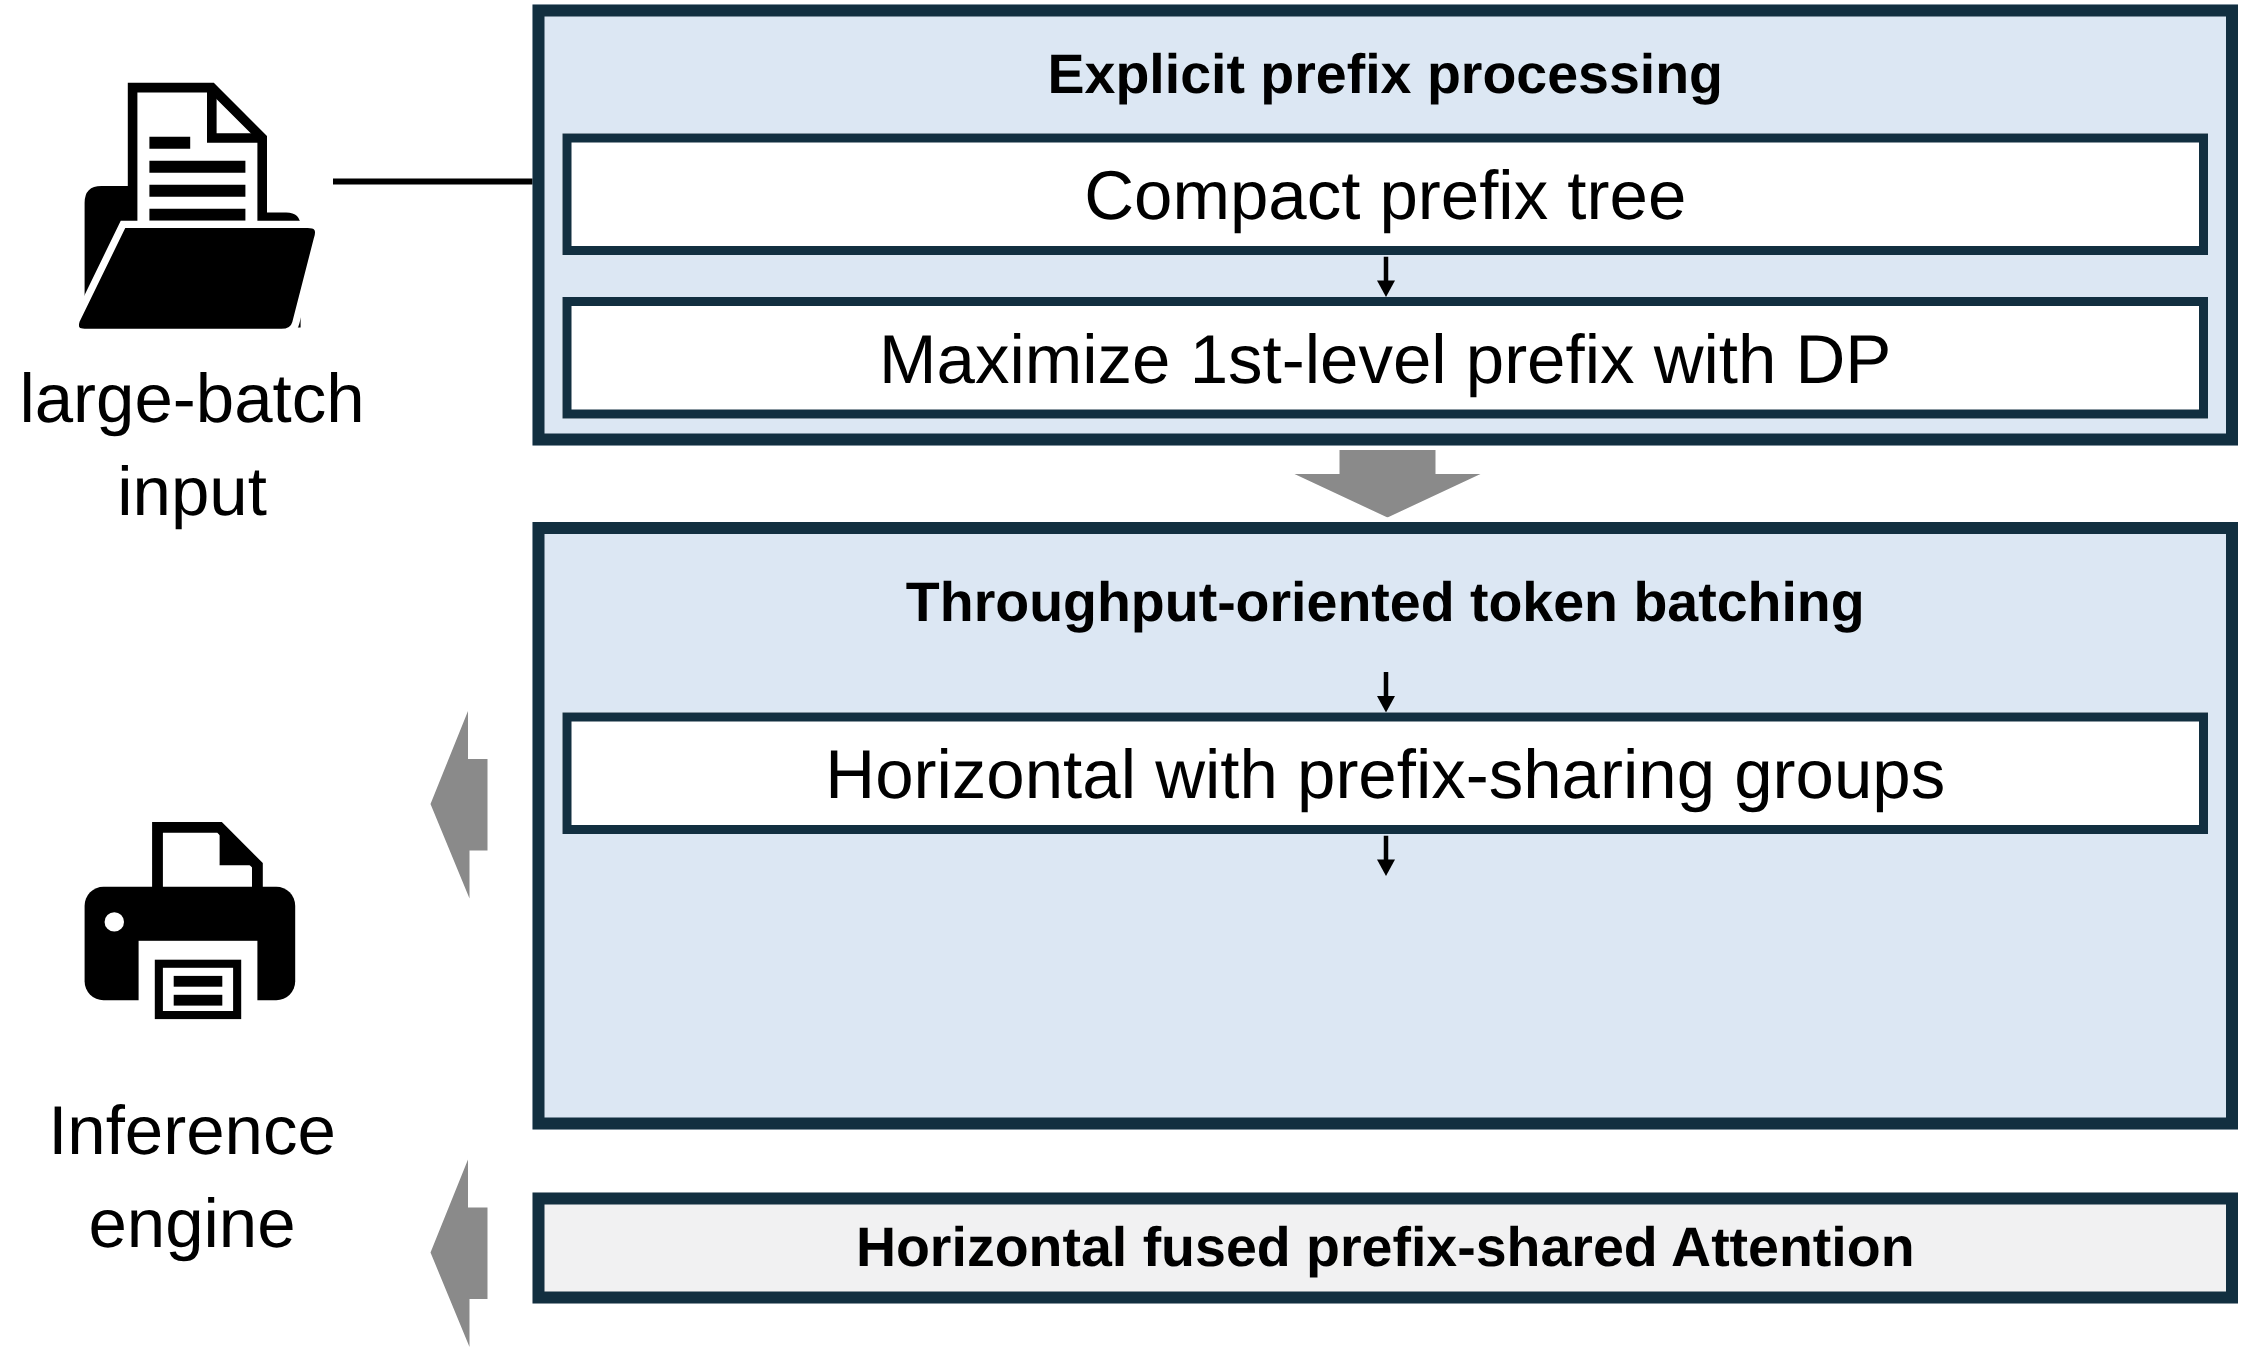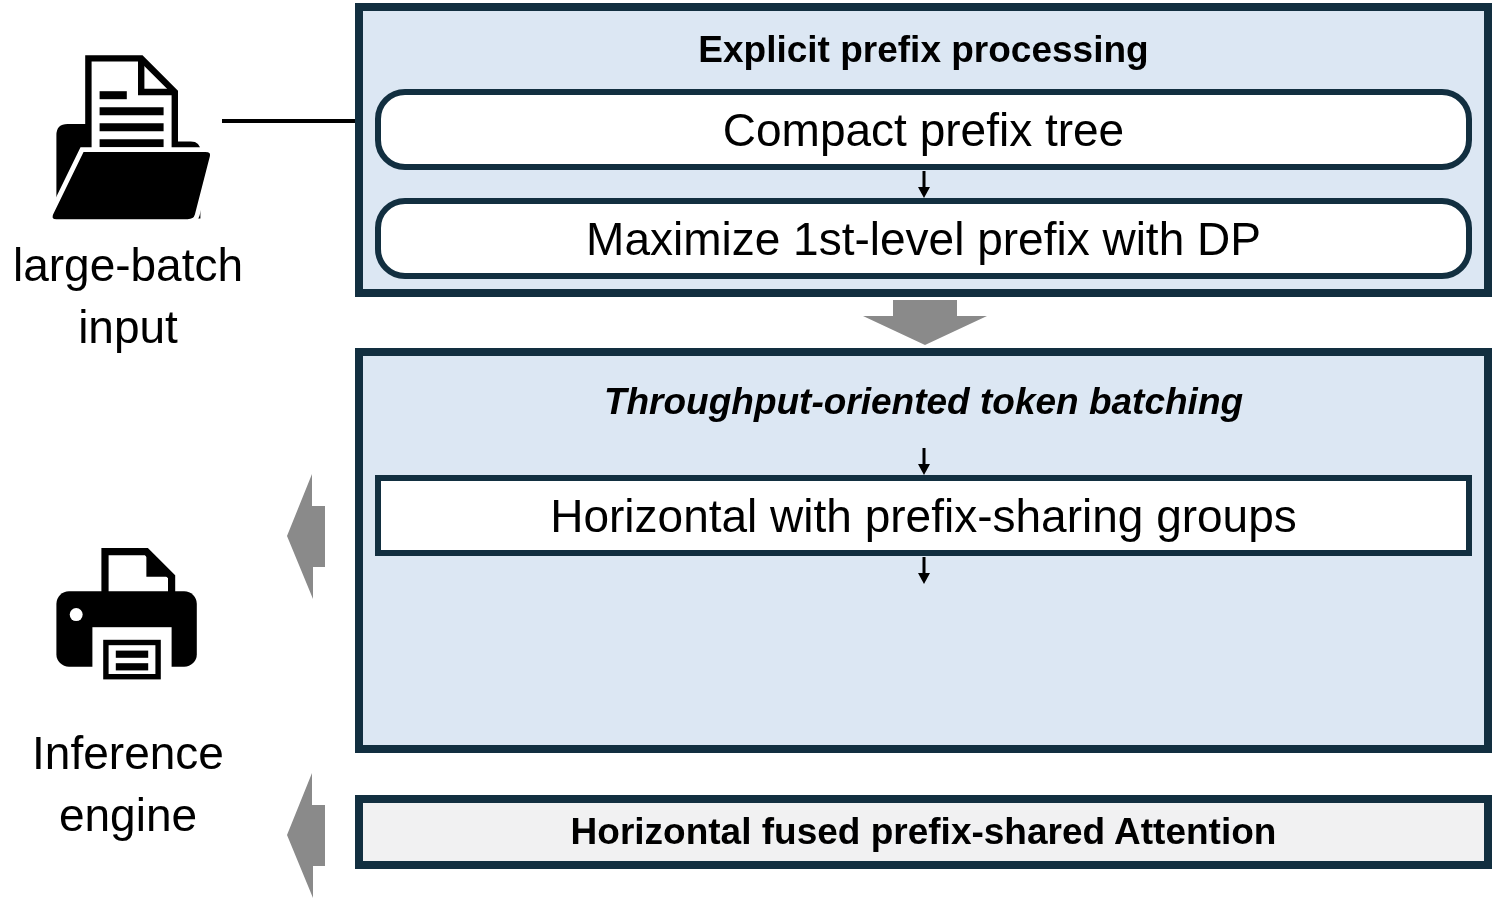--- a/index.html
+++ b/index.html
@@ -34,25 +34,25 @@
     border:6px solid var(--panel-border,#122f40);
     display:flex; align-items:center; justify-content:center;
     font-size:46px; text-align:center; flex:0 0 auto;
   }
   .mini-arrow-wrap {
     display:flex; align-items:center; justify-content:center; flex:0 0 auto;
   }
 
   #panel-prefix   { top:3px;   height:294px; }
   #panel-prefix .panel-title { height:78px; }
-  #panel-prefix .step { height:81px;border-radius:30px; }
+  #panel-prefix .step { height:81px; }
   #panel-prefix .mini-arrow-wrap { height:28px; }
 
   #panel-batching { top:348px; height:405px; }
-  #panel-batching .panel-title { height:91px;font-style:italic; }
+  #panel-batching .panel-title { height:91px; }
   #panel-batching .step { height:81px; }
   #panel-batching .mini-arrow-wrap { height:28px; }
 
   #panel-attention {
     top:795px; height:74px;
     background:var(--attention-fill,#f1f1f2);
     flex-direction:row; align-items:center; justify-content:center;
   }
   #panel-attention .panel-title { height:auto; }
 

